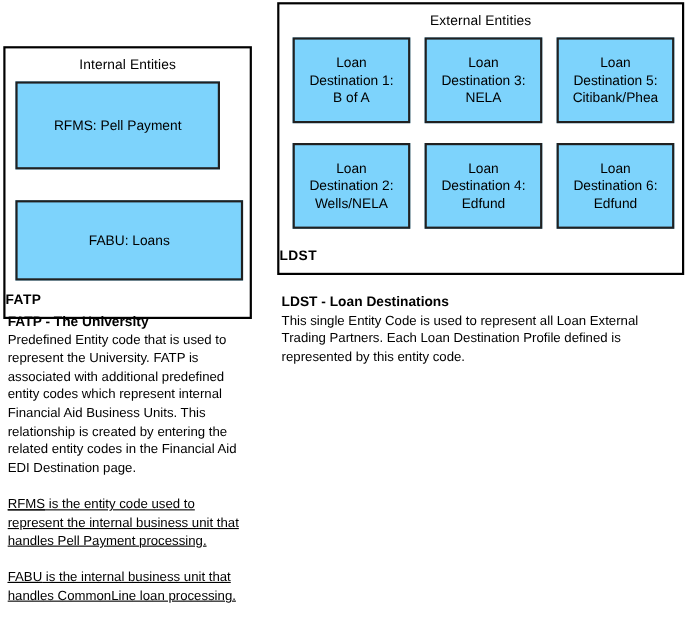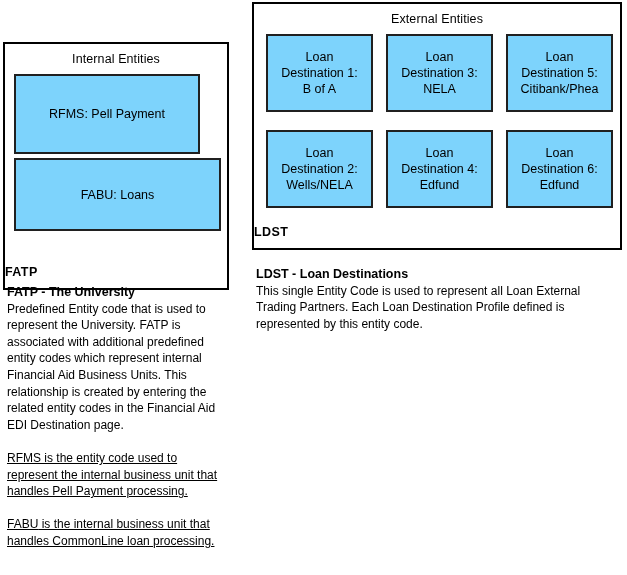--- a/index.html
+++ b/index.html
@@ -76,21 +76,21 @@
 
   
   #ebox-rfms {
     left: 9px;
     top: 30px;
     width: 186px;
     height: 80px;
   }
   #ebox-fabu {
     left: 9px;
-    top: 114px;
+    top: 138px;
     width: 207px;
     height: 73px;
   }
 
   
   #ebox-ld1 { left: 12px;  top: 30px;  width: 107px; height: 78px; }
   #ebox-ld3 { left: 132px; top: 30px;  width: 107px; height: 78px; }
   #ebox-ld5 { left: 252px; top: 30px;  width: 107px; height: 78px; }
   #ebox-ld2 { left: 12px;  top: 126px; width: 107px; height: 78px; }
   #ebox-ld4 { left: 132px; top: 126px; width: 107px; height: 78px; }

